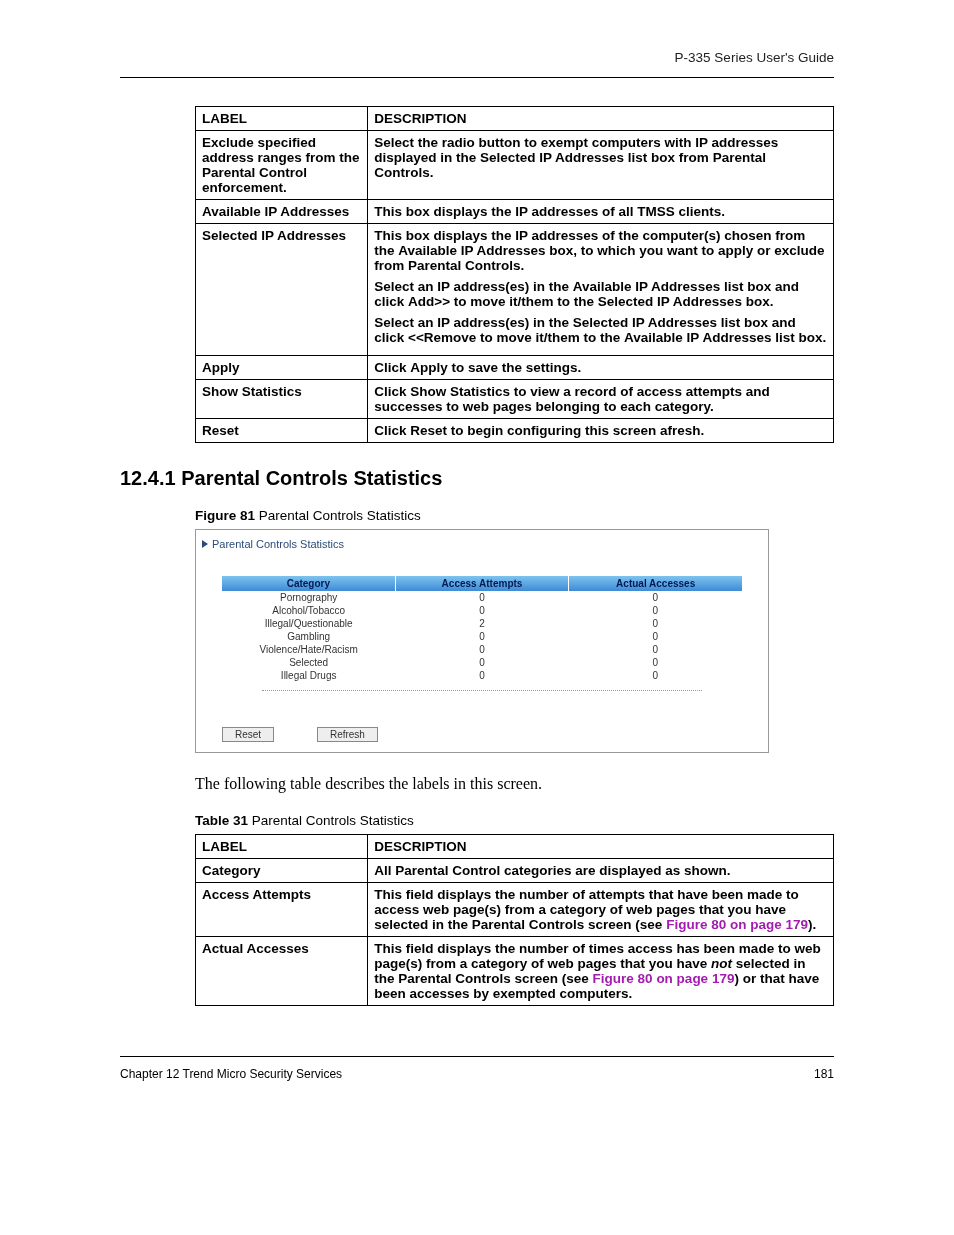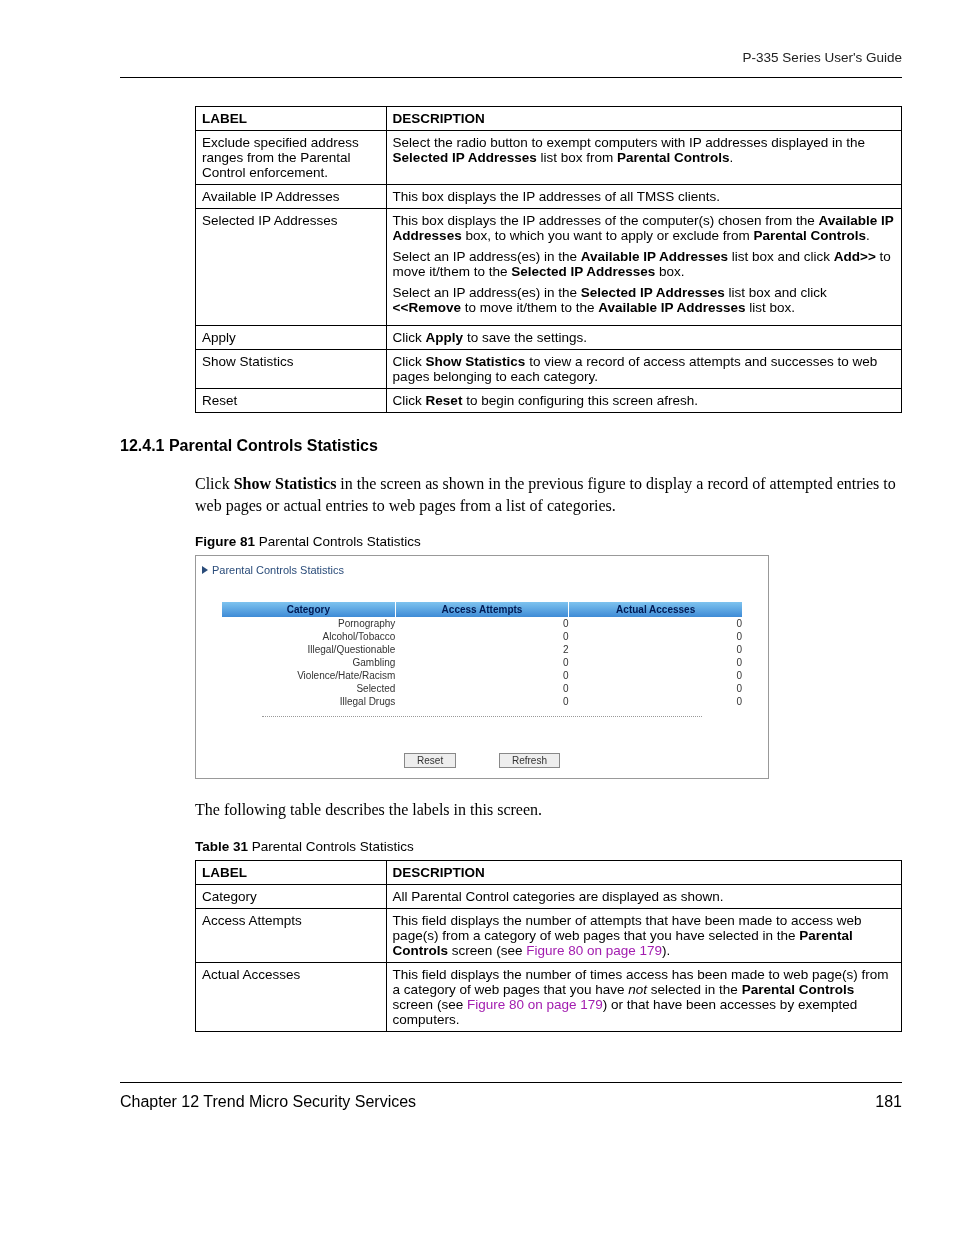--- a/index.html
+++ b/index.html
@@ -5,21 +5,21 @@
   body {
     margin: 0;
     padding: 0;
     font-family: Arial, Helvetica, sans-serif;
     font-size: 14px;
     background: #fff;
     color: #000;
     width: 954px;
   }
   .page {
-    padding: 50px 52px 40px 120px;
+    padding: 50px 120px 40px 120px;
     box-sizing: border-box;
     position: relative;
   }
   .running-header {
     text-align: right;
     font-size: 13.5px;
     color: #222;
     padding-bottom: 12px;
     border-bottom: 1.5px solid #000;
     margin-bottom: 28px;
@@ -35,30 +35,31 @@
     width: 100%;
     font-size: 13.5px;
     margin-bottom: 8px;
     border-radius: 27px;
   }
   table.def-table th, table.def-table td {
     border: 1px solid #000;
     padding: 4px 6px;
     vertical-align: top;
     text-align: left;
+    font-weight: bold;
   }
   table.def-table th {
     font-weight: bold;
     background: #fff;
   }
   .desc-para { margin: 0 0 6px 0; }
   .section-heading {
     font-family: Arial, Helvetica, sans-serif;
     font-weight: bold;
-    font-size: 16px;
+    font-size: 20px;
     margin: 24px 0 18px 0;
   }
   .body-text {
     font-family: "Times New Roman", Times, serif;
     font-size: 16px;
     margin: 0 0 18px 0;
     line-height: 1.35;
   }
   .fig-wrap {
     border: 1px solid #999;
@@ -97,48 +98,48 @@
     padding: 2px 0;
     border-right: 1px solid #fff;
   }
   .stats-hdr-row > div:last-child { border-right: none; }
   .stats-row {
     display: flex;
     font-size: 10px;
   }
   .stats-row > div {
     flex: 1;
-    text-align: right;
+    text-align: center;
     padding: 1px 0;
   }
   .fig-divider {
     margin: 8px 60px 6px 60px;
     border-top: 1px dotted #999;
   }
   .fig-btn-row {
-    text-align: center;
+    text-align: left;
     margin-top: 36px;
   }
   .fig-btn {
     display: inline-block;
     font-size: 10px;
     padding: 1px 12px;
     border: 1px solid #888;
     background: #eee;
     color: #333;
     margin: 0 20px;
     cursor: pointer;
   }
   a.ref-link { color: #a21caf; text-decoration: none; }
   .running-footer {
     border-top: 1.5px solid #000;
     padding-top: 10px;
     display: flex;
     justify-content: space-between;
-    font-size: 16px;
+    font-size: 12px;
     margin-top: 50px;
   }
   .italic { font-style: italic; }
 </style>
 </head>
 <body>
 
 <div class="page">
 
   <div class="running-header">P-335 Series User's Guide</div>
@@ -182,21 +183,20 @@
             <td>Click <strong>Reset</strong> to begin configuring this screen afresh.</td>
           </tr>
         </tbody>
     </table>
 
   </div>
 
   <h2 class="section-heading">12.4.1  Parental Controls Statistics</h2>
 
   <div class="indent-block">
-    <p class="body-text" id="intro-para">Click <strong>Show Statistics</strong> in the screen as shown in the previous figure to display a record of attempted entries to web pages or actual entries to web pages from a list of categories.</p>
 
     <div class="table-caption">
       <span class="strong">Figure 81</span><span>   Parental Controls Statistics</span>
     </div>
     <div class="fig-wrap" style="width:560px">
       <div class="fig-title-row">
         <span class="fig-arrow"></span>
         <span>Parental Controls Statistics</span>
       </div>
       <div class="stats-table-wrap">

